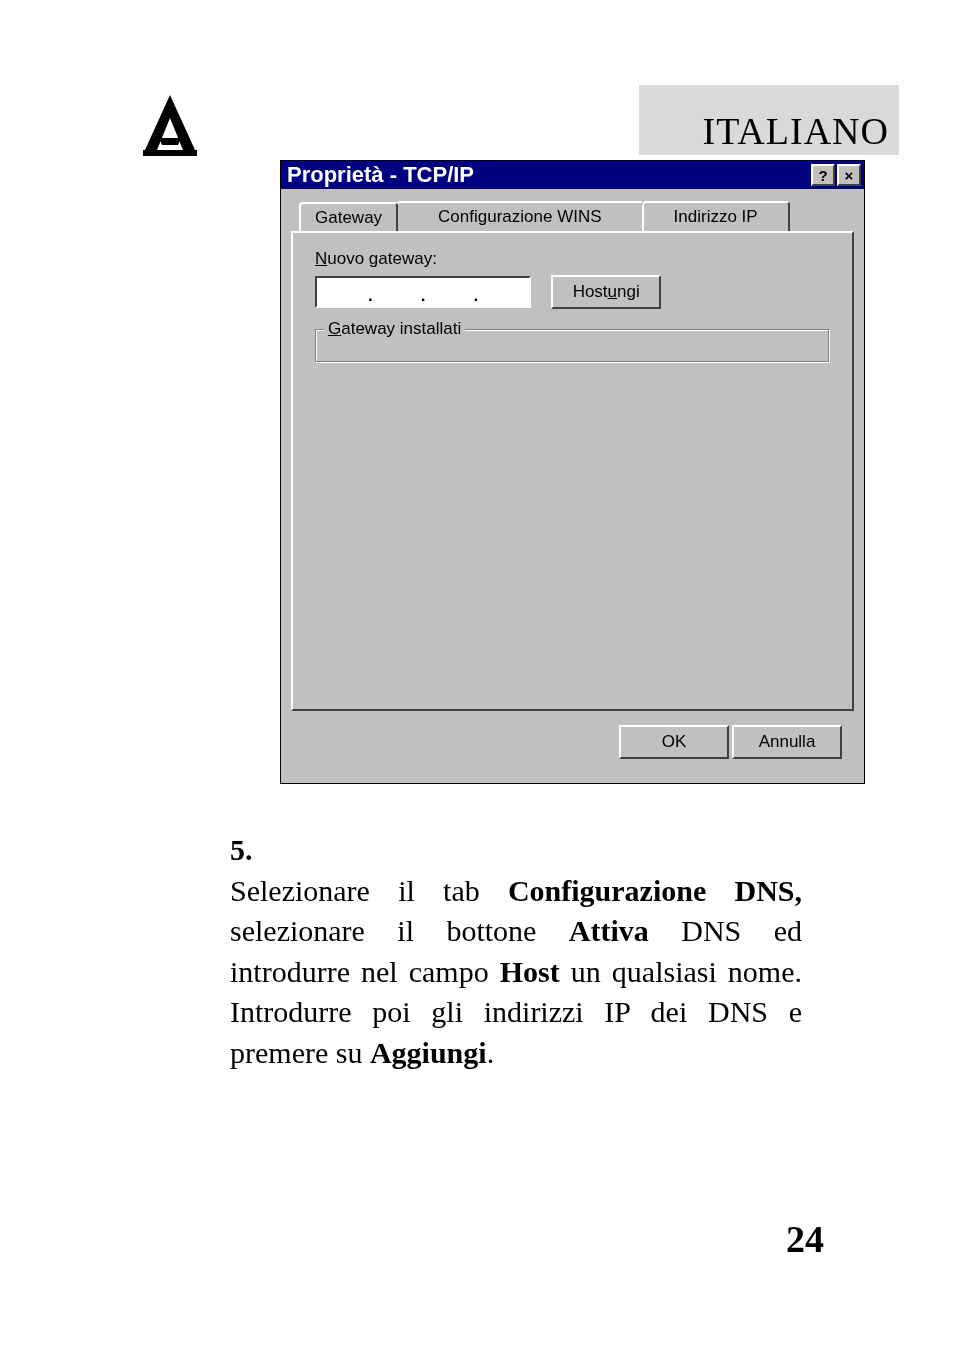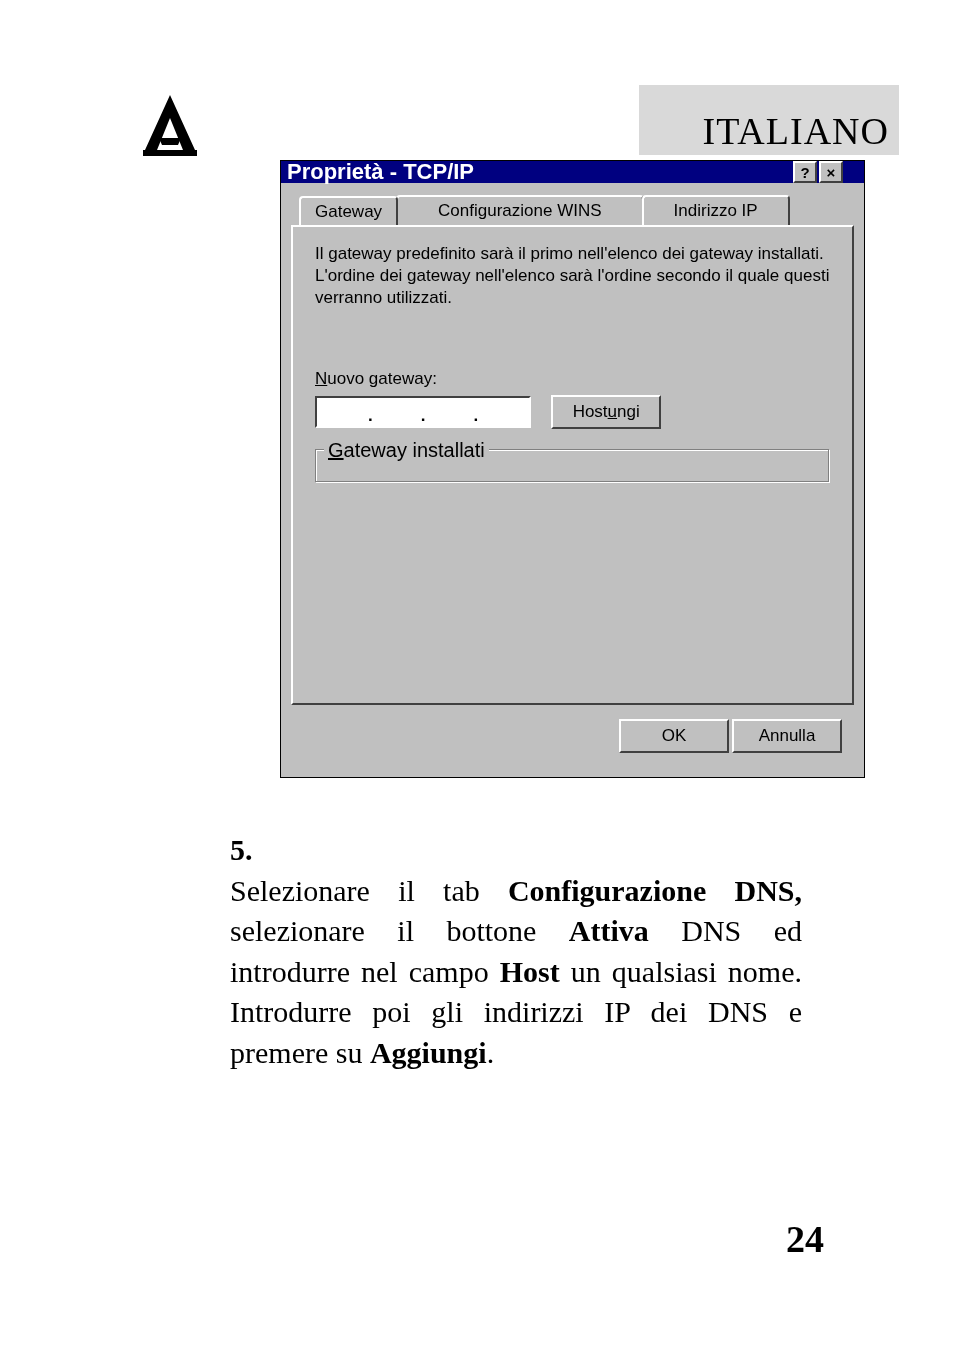--- a/index.html
+++ b/index.html
@@ -47,22 +47,22 @@
       border: 1px solid #000;
       font-family: "MS Sans Serif", Tahoma, sans-serif;
       font-size: 17px;
     }
     .titlebar {
       background: #000080;
       color: #fff;
       display: flex;
       align-items: center;
       justify-content: space-between;
-      padding: 2px 21px 2px 6px;
-      height: 22px;
+      padding: 2px 3px 2px 6px;
+      height: 28px;
     }
     .titlebar-text {
       font-weight: bold;
       font-size: 22px;
     }
     .titlebar-buttons {
       display: flex;
       gap: 2px;
     }
     .titlebar-btn {
@@ -196,21 +196,21 @@
       padding: 16px 16px 16px 16px;
       margin-top: 10px;
       position: relative;
     }
     .groupbox-label {
       position: absolute;
       top: -11px;
       left: 8px;
       background: #c0c0c0;
       padding: 0 4px;
-      font-size: 20px;
+      font-size: 17px;
     }
     .listbox {
       background: #fff;
       border-top: 2px solid #404040;
       border-left: 2px solid #404040;
       border-right: 2px solid #fff;
       border-bottom: 2px solid #fff;
       width: 215px;
       height: 95px;
     }
@@ -283,21 +283,20 @@
   <div class="dialog-body">
     <div class="tabs">
       <div class="tab-row">
         <div class="tab active">Gateway</div>
         <div class="tab" style="padding-left:40px;padding-right:40px">Configurazione WINS</div>
         <div class="tab" style="padding-left:30px;padding-right:30px">Indirizzo IP</div>
       </div>
     </div>
 
     <div class="tab-content">
-      <div class="description">Il gateway predefinito sarà il primo nell'elenco dei gateway installati. L'ordine dei gateway nell'elenco sarà l'ordine secondo il quale questi verranno utilizzati.</div>
 
       <div class="field-label">
         <span class="underline">N</span><span>uovo gateway:</span>
       </div>
 
       <div class="ip-row">
         <div class="ip-input-group">
           <input class="ip-segment" style="">
           <span class="ip-dot">.</span>
           <input class="ip-segment" style="">

